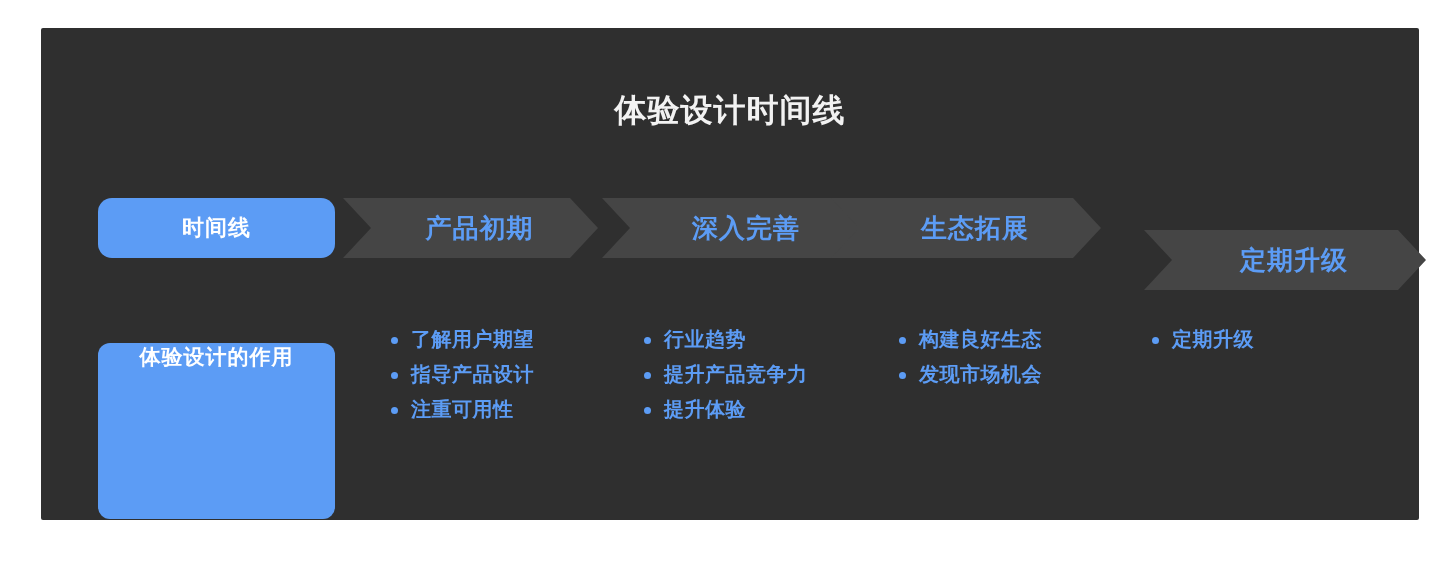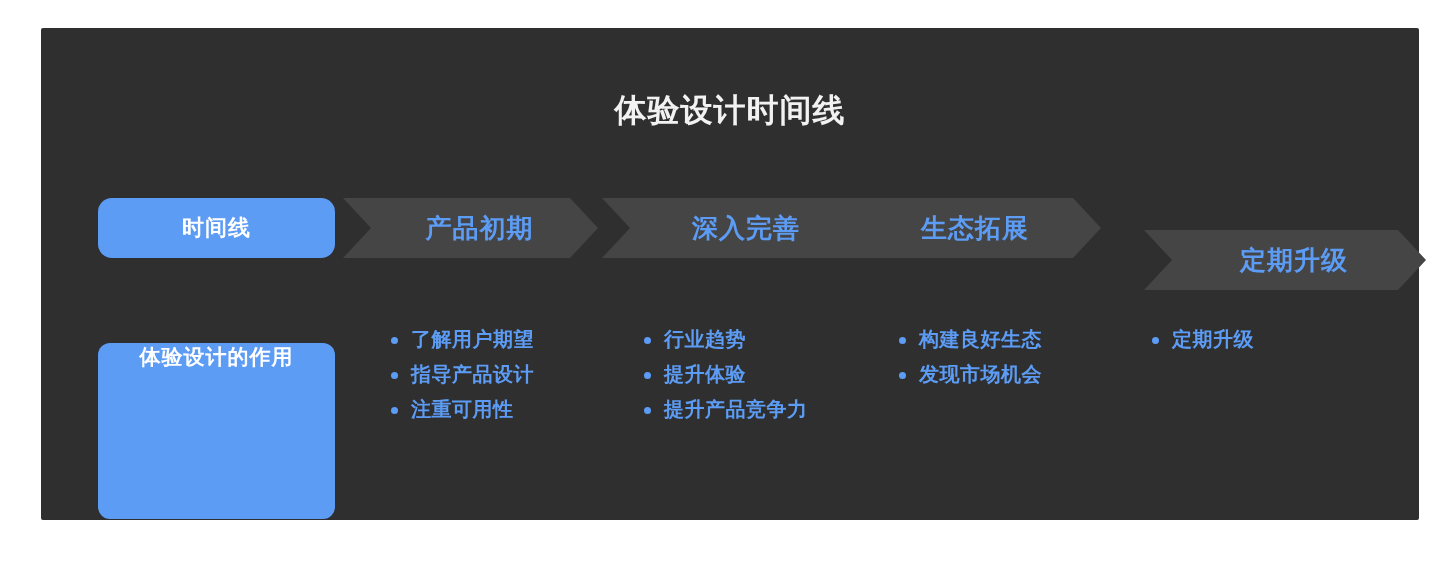--- a/index.html
+++ b/index.html
@@ -193,22 +193,22 @@
       </div>
 
       <ul class="bullets b0">
         <li><span class="dot"></span><span>了解用户期望</span></li>
         <li><span class="dot"></span><span>指导产品设计</span></li>
         <li><span class="dot"></span><span>注重可用性</span></li>
       </ul>
 
       <ul class="bullets b1">
         <li><span class="dot"></span><span>行业趋势</span></li>
+        <li><span class="dot"></span><span>提升产品竞争力</span></li>
         <li><span class="dot"></span><span>提升体验</span></li>
-        <li><span class="dot"></span><span>提升产品竞争力</span></li>
       </ul>
 
       <ul class="bullets b2">
         <li><span class="dot"></span><span>构建良好生态</span></li>
         <li><span class="dot"></span><span>发现市场机会</span></li>
       </ul>
 
       <ul class="bullets b3">
         <li><span class="dot"></span><span>定期升级</span></li>
       </ul>

